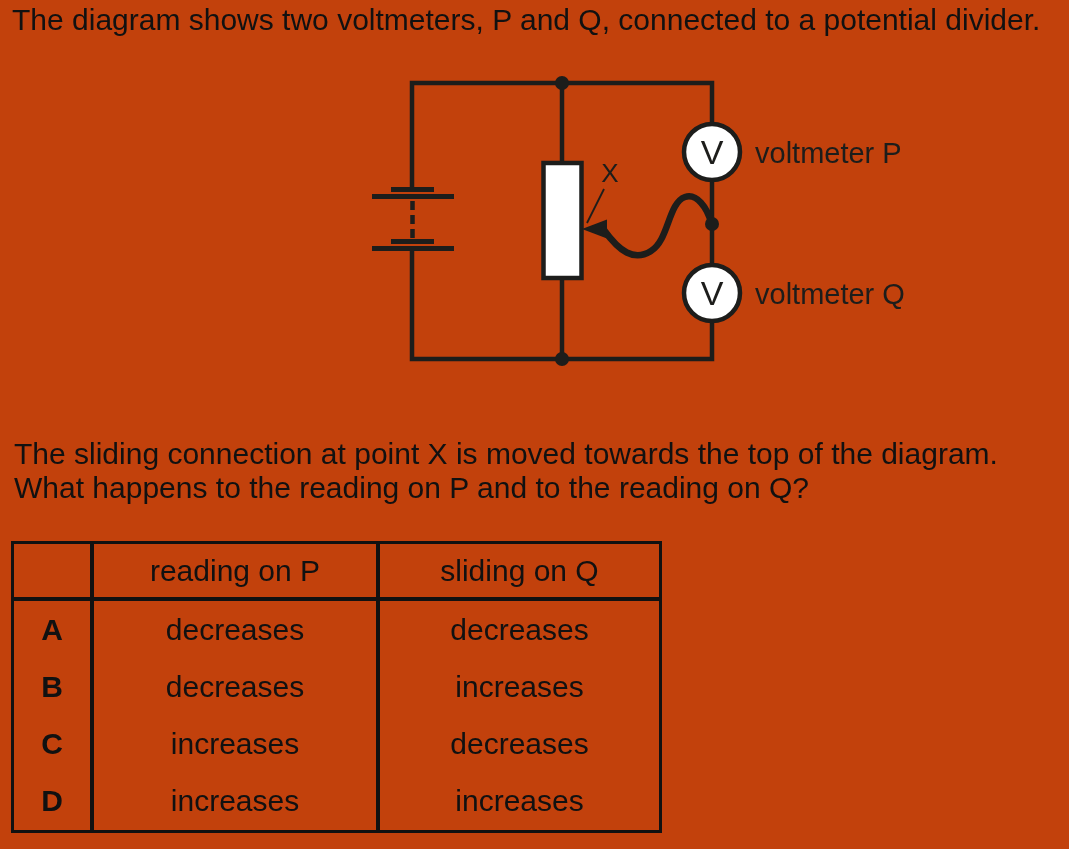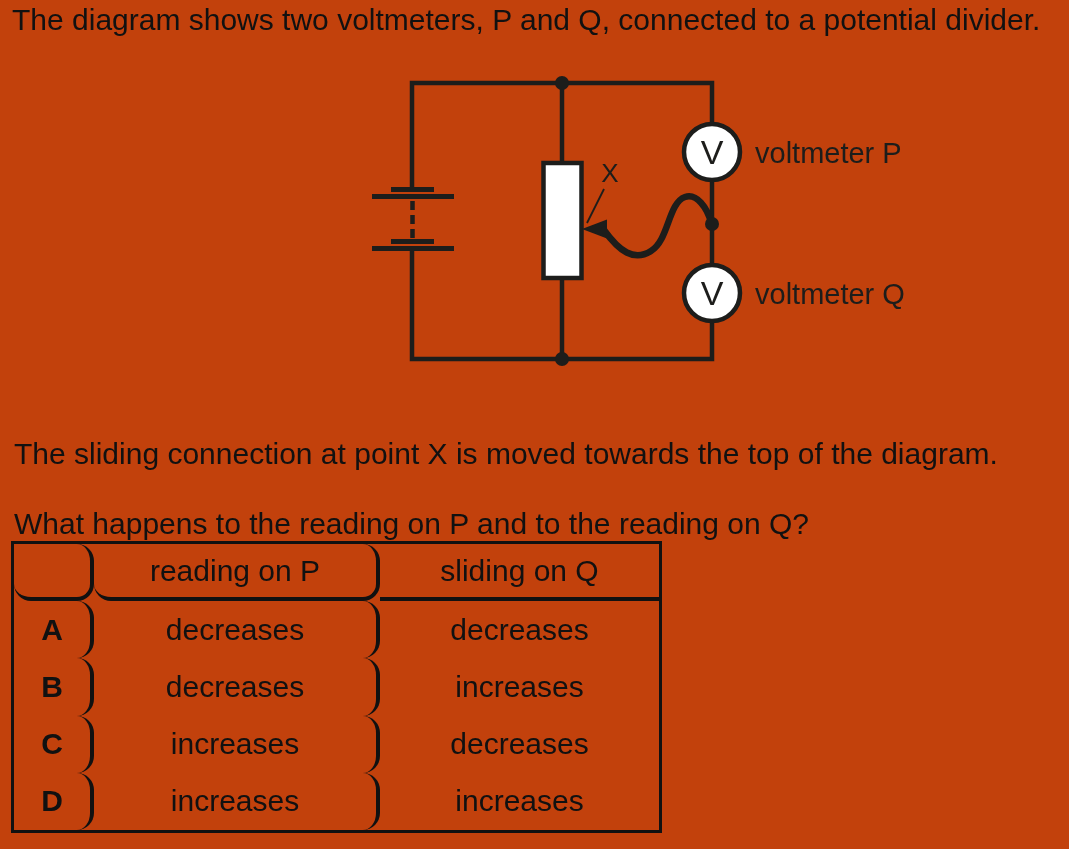--- a/index.html
+++ b/index.html
@@ -13,21 +13,21 @@
   .circuit { position:absolute; left:0; top:0; }
   .circuit text { font-family:"Liberation Sans", sans-serif; fill:#1d1d1b; }
 
   .tbl {
     position:absolute; left:11px; top:541px; width:651px; height:292px;
     border:3px solid #111111; box-sizing:border-box;
     display:grid; grid-template-columns:80px 286px 1fr;
     grid-template-rows:57px repeat(4, 1fr);
   }
   .cell { display:flex; align-items:center; justify-content:center; font-size:30px; }
-  .vline { border-right:4px solid #111111;border-radius:17px; }
+  .vline { border-right:4px solid #111111; }
   .hline { border-bottom:4px solid #111111; }
   .opt  { font-weight:bold; }
 </style>
 </head>
 <body>
 
 <div class="page">
 
   <div class="qline" style="left:12px; top:5px;">The diagram shows two voltmeters, P and Q, connected to a potential divider.</div>
 
@@ -70,21 +70,21 @@
 
     <g>
       <circle cx="712" cy="293" r="28" fill="#ffffff" stroke="#1d1d1b" stroke-width="4.5"></circle>
       <text x="712" y="305" font-size="34" text-anchor="middle">V</text>
     </g>
     <text x="755" y="304" font-size="29">voltmeter Q</text>
   </svg>
 
   <div class="qline" style="left:14px; top:403px;margin-top:36px;">The sliding connection at point X is moved towards the top of the diagram.</div>
 
-  <div class="qline" style="left:14px; top:473px;margin-top:36px;">What happens to the reading on P and to the reading on Q?</div>
+  <div class="qline" style="left:14px; top:473px;">What happens to the reading on P and to the reading on Q?</div>
 
   <div class="tbl">
     <div class="cell vline hline"></div>
     <div class="cell vline hline">reading on P</div>
     <div class="cell hline">sliding on Q</div>
 
     <div class="cell vline opt">A</div>
     <div class="cell vline">decreases</div>
     <div class="cell">decreases</div>
 

